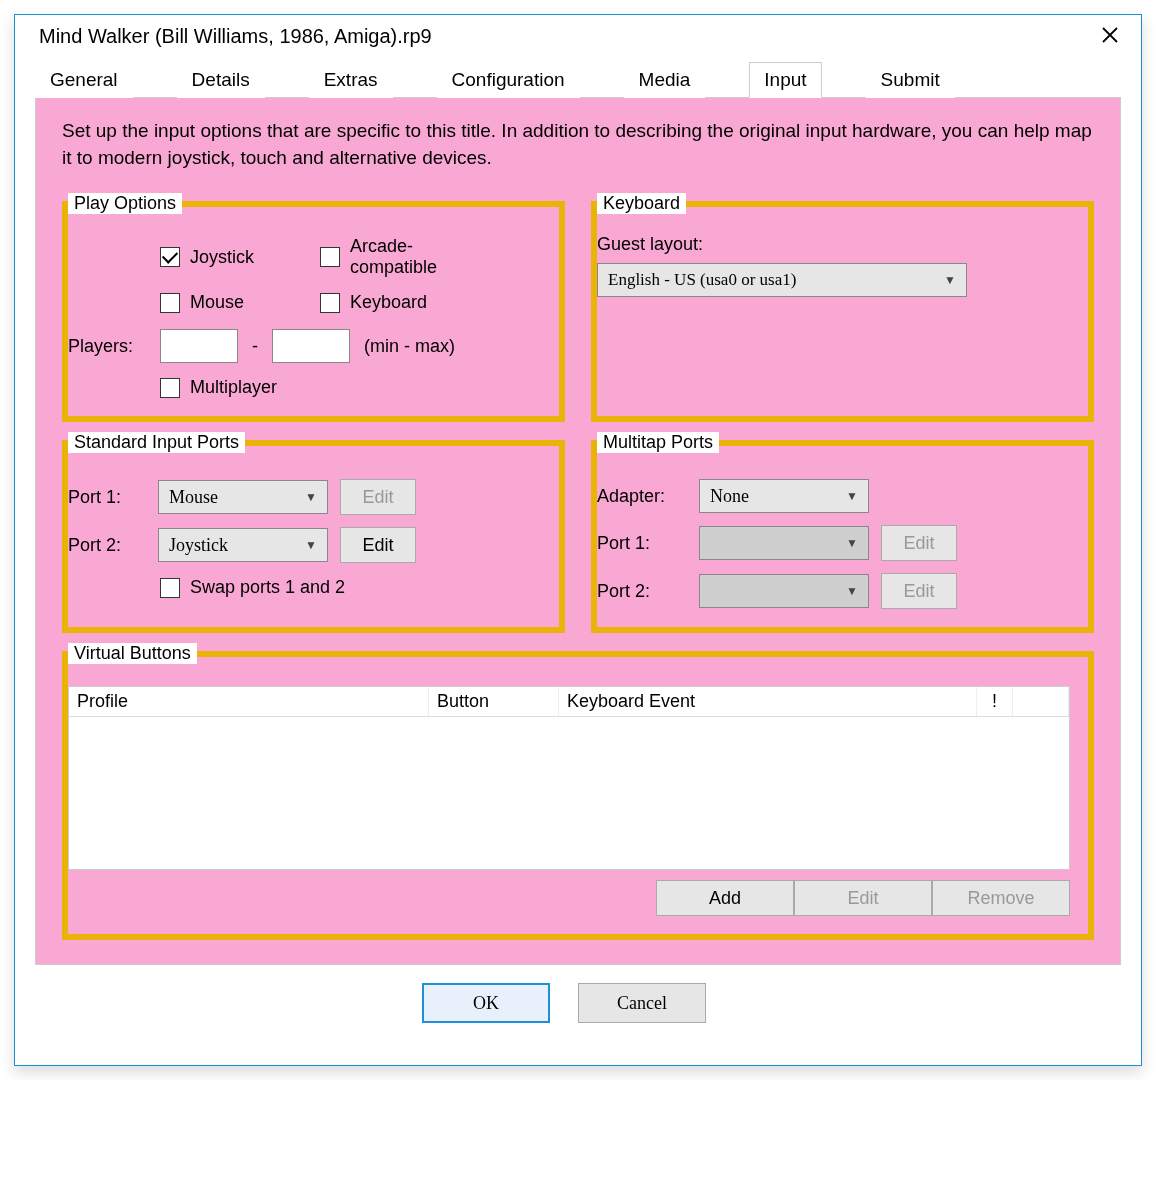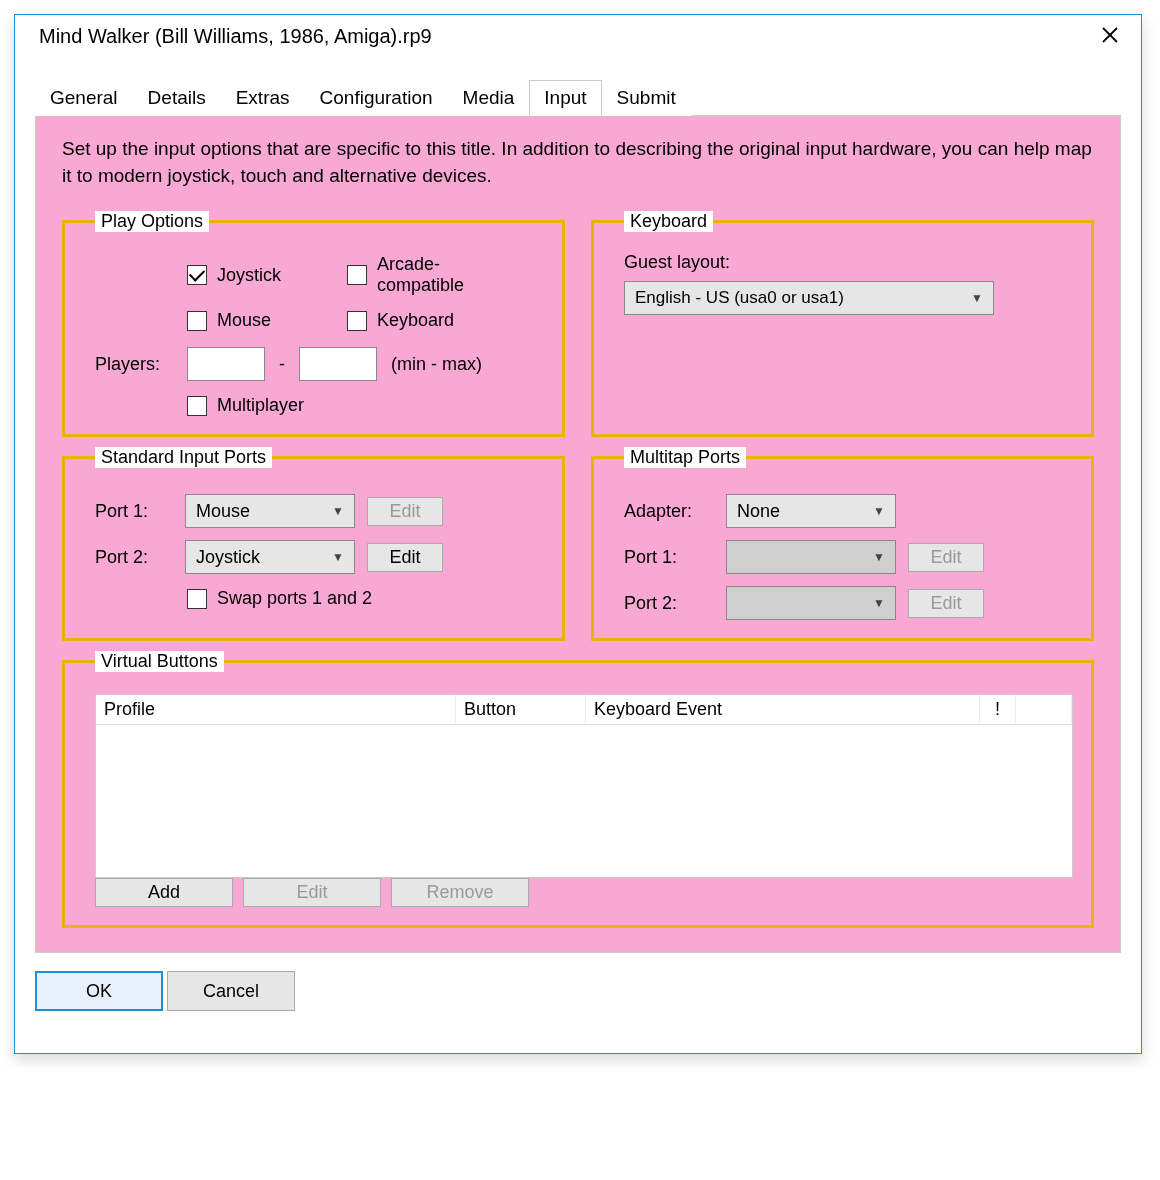--- a/index.html
+++ b/index.html
@@ -28,21 +28,22 @@
   font-size: 22px;
   cursor: default;
   padding: 0 8px;
   line-height: 1;
 }
 .content-area {
   padding: 0 20px 20px 20px;
 }
 .tabs {
   display: flex;
-  margin-top: 22px;
+  margin-top: 4px;
+  gap: 44px;
 }
 .tab {
   padding: 6px 14px;
   font-size: 19px;
   background: #fff;
   border: 1px solid transparent;
   border-bottom: none;
   position: relative;
 }
 .tab.active {
@@ -60,22 +61,22 @@
   font-size: 19px;
   line-height: 1.4;
   margin-bottom: 12px;
 }
 .row2 {
   display: flex;
   gap: 26px;
 }
 .row2 > * { flex: 1; }
 fieldset {
-  border: 3px solid #eab308;
-  padding: 14px 18px 18px 30px;
+  border: 6px solid #eab308;
+  padding: 14px 18px 18px 0;
   margin-top: 10px;
   position: relative;
 }
 legend {
   font-size: 18px;
   padding: 0 6px;
   background: #fff;
 }
 .checkbox-row {
   display: flex;
@@ -138,26 +139,27 @@
 .field-row .flabel { width: 78px; }
 .select {
   height: 34px;
   border: 1px solid #888;
   background: #e6e6e6;
   display: flex;
   align-items: center;
   justify-content: space-between;
   padding: 0 10px;
   width: 170px;
+  font-family: Liberation Serif, serif;
 }
 .select.wide { width: 370px; flex: 1; }
 .select.disabled { background: #cfcfcf; color: #888; }
 .chev { font-size: 12px; color: #444; }
 .btn {
-  height: 29px;
+  height: 36px;
   min-width: 76px;
   border: 1px solid #aaa;
   background: #e6e6e6;
   font-size: 18px;
   display: inline-flex;
   align-items: center;
   justify-content: center;
   padding: 0 14px;
 }
 .btn.disabled { color: #999; }
@@ -181,28 +183,30 @@
   border-right: 1px solid #eee;
   font-size: 18px;
 }
 .th-profile { flex: 0 0 360px; }
 .th-button { flex: 0 0 130px; }
 .th-kbd { flex: 1; }
 .th-bang { flex: 0 0 36px; text-align: center; }
 .th-last { flex: 0 0 56px; }
 .vb-btns {
   display: flex;
-  gap: 10px;
+  justify-content: flex-end;
+  margin-top: 10px;
 }
 .vb-btns .btn { min-width: 138px; }
 .footer {
   display: flex;
-  justify-content: flex-start;
-  gap: 4px;
+  justify-content: center;
+  gap: 28px;
   padding: 18px 28px 22px 0;
+  font-family: Liberation Serif, serif;
 }
 .footer .btn { min-width: 128px; height: 40px; }
 </style>
 </head>
 <body>
 
 <div class="window">
 
   <div class="titlebar">
     <div>Mind Walker (Bill Williams, 1986, Amiga).rp9</div>

